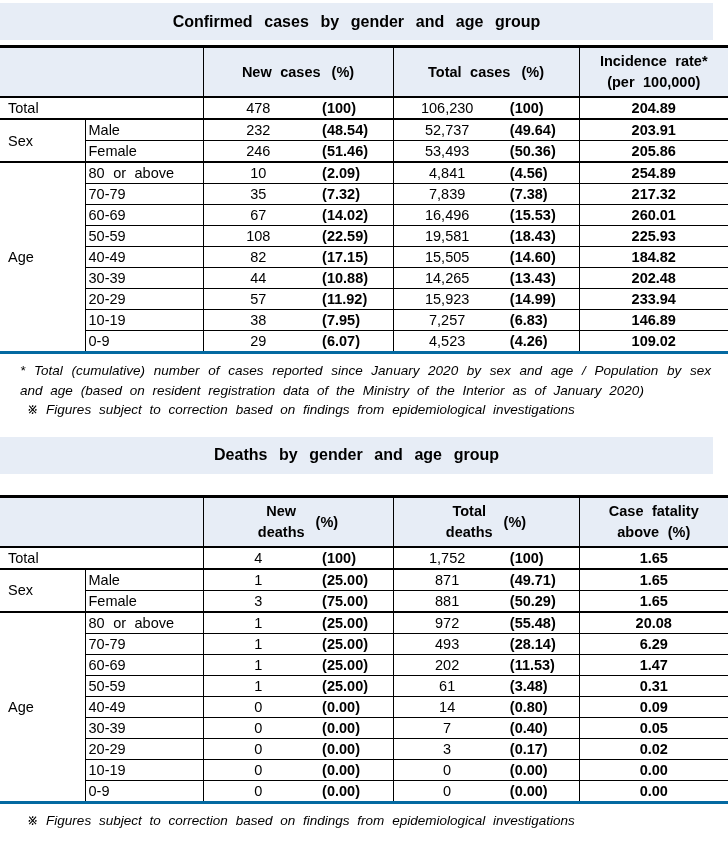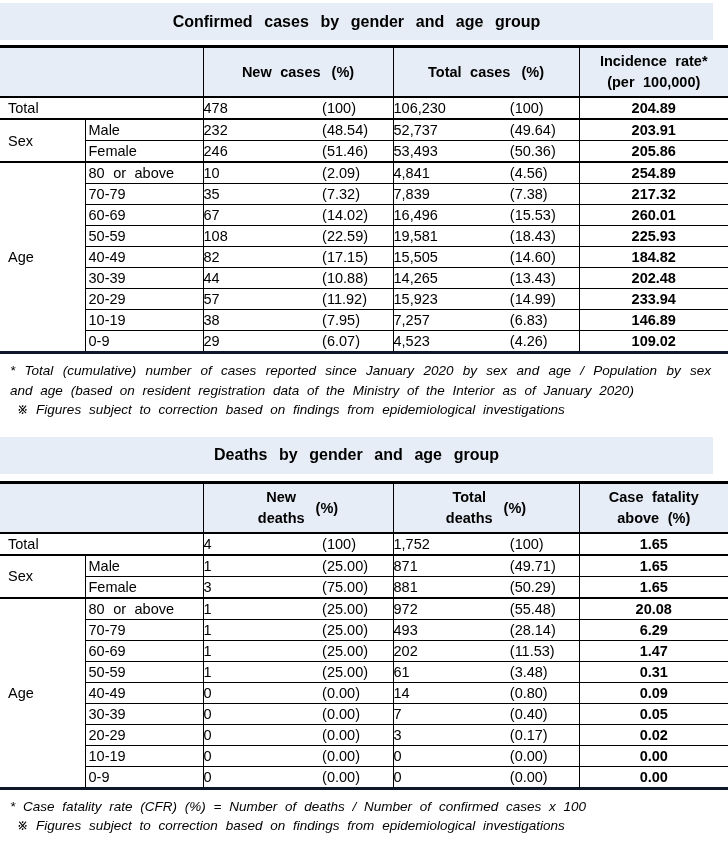--- a/index.html
+++ b/index.html
@@ -14,28 +14,28 @@
 
   .title-bar {
     background: #e7edf6;
     height: 37px;
     margin-top: 3px;
     display: flex; align-items: center; justify-content: center;
     font-size: 16px; font-weight: bold;
     word-spacing: 0.45em;
   }
   .t1 { margin-bottom: 5px; }
-  .t2 { margin-top: 17px; margin-bottom: 7px; }
+  .t2 { margin-top: 17px; margin-bottom: 21px; }
 
   table {
     width: 728px;
     border-collapse: collapse;
     table-layout: fixed;
     border-top: 3px solid #000;
-    border-bottom: 3px solid #0f172a;
+    border-bottom: 3px solid #0369a1;
     font-size: 14.5px;
   }
   col.c1 { width: 85px; }
   col.c2 { width: 118px; }
   col.c3 { width: 190px; }
   col.c4 { width: 186px; }
   col.c5 { width: 149px; }
 
   thead th {
     background: #e7edf6;
@@ -60,25 +60,25 @@
     vertical-align: middle;
     overflow: hidden; white-space: nowrap;
   }
   tr.section-end > td { border-bottom: 2.5px solid #000; }
   td.section-end-cell { border-bottom: 2.5px solid #000; }
 
   td.label-cell, td.group-cell { text-align: left; padding-left: 8px; }
   td.sub-cell { text-align: left; padding-left: 3px; }
   td.val-cell { padding: 0; }
   .vc { display: flex; width: 100%; }
-  .num { flex: 0 0 58%; text-align: left; }
-  .pctv { flex: 1 1 auto; text-align: left; padding-left: 9px; }
+  .num { flex: 0 0 58%; text-align: center; }
+  .pctv { flex: 1 1 auto; text-align: left; padding-left: 9px; font-weight: bold; }
   td.rate-cell { text-align: center; font-weight: bold; }
 
-  .footnotes { margin: 7px 2px 0 10px; }
+  .footnotes { margin: 7px 2px 0 20px; }
   .fn {
     margin: 0;
     font-style: italic;
     font-size: 13.5px;
     line-height: 19.5px;
     word-spacing: 0.3em;
   }
   .fn.justify { text-align: justify; }
   .fn.marked { padding-left: 7px; }
 </style>
@@ -564,17 +564,16 @@
               <span class="num">0</span>
               <span class="pctv">(0.00)</span>
             </div>
           </td>
           <td class="rate-cell bl">0.00</td>
         </tr>
       </tbody>
   </table>
 
   <div class="footnotes">
-    <p class="fn">* Case fatality rate (CFR) (%) = Number of deaths / Number of confirmed cases x 100</p>
     <p class="fn marked">※ Figures subject to correction based on findings from epidemiological investigations</p>
   </div>
 
 </div>
 
 </body></html>

